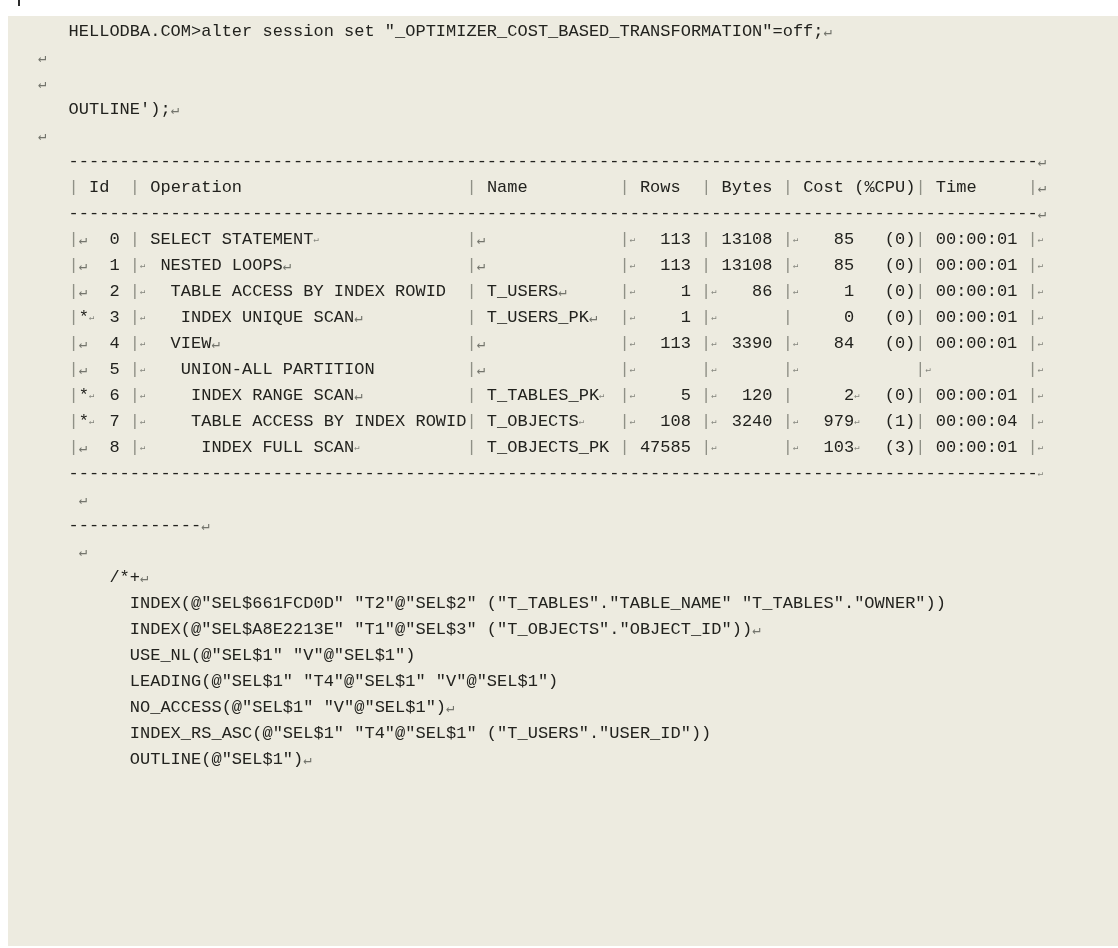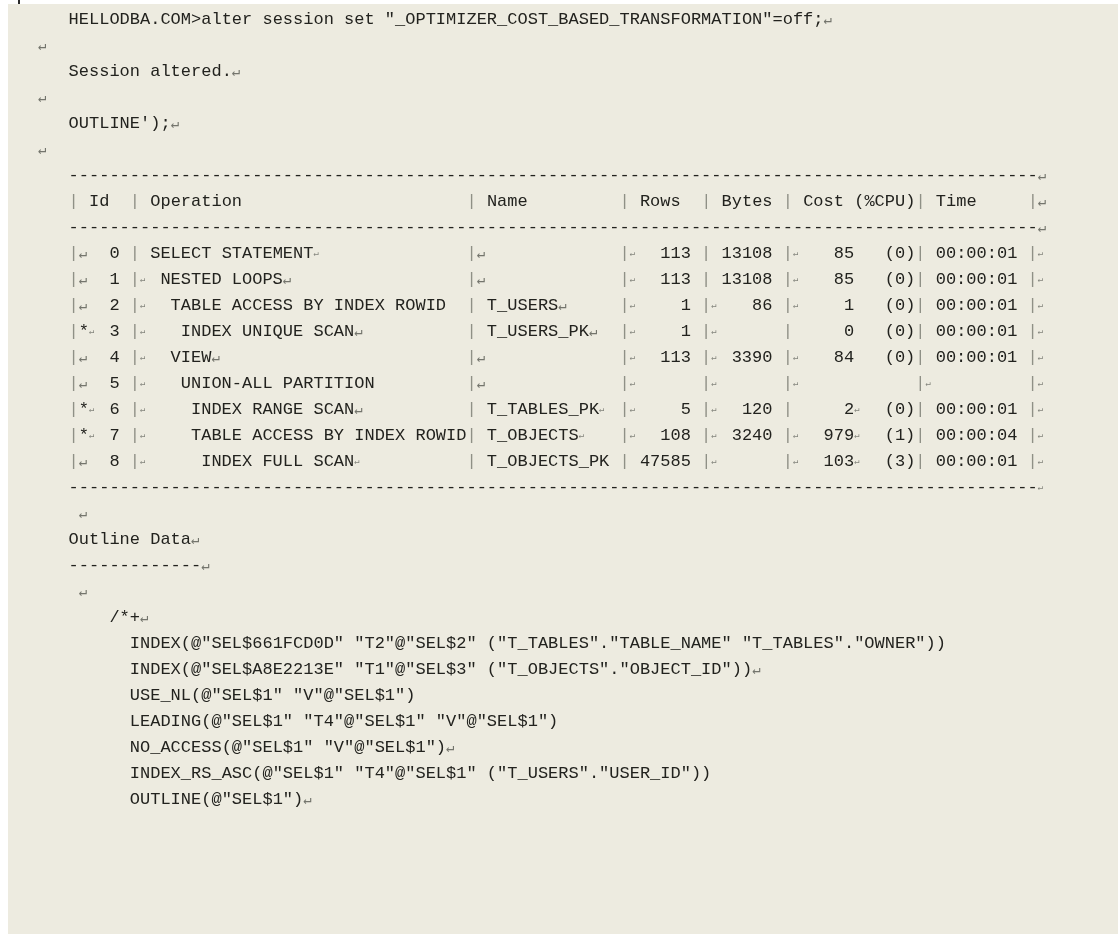--- a/index.html
+++ b/index.html
@@ -2,21 +2,21 @@
 <html><head>
 <meta charset="utf-8">
 <style>
   html,body{margin:0;padding:0;}
   body{
     width:1118px;height:948px;position:relative;overflow:hidden;
     background:#ffffff;
     font-family:"Liberation Mono","DejaVu Sans Mono",monospace;
   }
   .doc{
-    position:absolute;left:8px;top:4px;width:1110px;height:930px;
+    position:absolute;left:8px;top:16px;width:1110px;height:930px;
     background:#edebe0;overflow:hidden;
   }
   .console-text{
     padding:3px 0 0 30px;
     font-size:17px;line-height:26px;
     color:#22221e;
   }
   .line{white-space:pre;height:26px;}
   
   .mk{display:inline-block;width:10.2px;text-align:left;overflow:visible;}
@@ -29,39 +29,37 @@
 </style>
 </head>
 <body>
 
 <div class="tick"></div>
 
 <div class="doc">
   <div class="console-text">
       <div class="line">   HELLODBA.COM&gt;alter session set "_OPTIMIZER_COST_BASED_TRANSFORMATION"=off;<span class="mk big">↵</span></div>
       <div class="line"><span class="mk big">↵</span></div>
-      <div class="line">   Session altered.<span class="mk big">↵</span></div>
       <div class="line"><span class="mk big">↵</span></div>
       <div class="line">   OUTLINE');<span class="mk big">↵</span></div>
       <div class="line"><span class="mk big">↵</span></div>
       <div class="line">   -----------------------------------------------------------------------------------------------<span class="mk big">↵</span></div>
       <div class="line">   <span class="pipe">|</span> Id  <span class="pipe">|</span> Operation                      <span class="pipe">|</span> Name         <span class="pipe">|</span> Rows  <span class="pipe">|</span> Bytes <span class="pipe">|</span> Cost (%CPU)<span class="pipe">|</span> Time     <span class="pipe">|</span><span class="mk big">↵</span></div>
       <div class="line">   -----------------------------------------------------------------------------------------------<span class="mk big">↵</span></div>
       <div class="line">   <span class="pipe">|</span><span class="mk big">↵</span>  0 <span class="pipe">|</span> SELECT STATEMENT<span class="mk sm">↵</span>              <span class="pipe">|</span><span class="mk big">↵</span>             <span class="pipe">|</span><span class="mk sm">↵</span>  113 <span class="pipe">|</span> 13108 <span class="pipe">|</span><span class="mk sm">↵</span>   85   (0)<span class="pipe">|</span> 00:00:01 <span class="pipe">|</span><span class="mk sm">↵</span></div>
       <div class="line">   <span class="pipe">|</span><span class="mk big">↵</span>  1 <span class="pipe">|</span><span class="mk sm">↵</span> NESTED LOOPS<span class="mk big">↵</span>                 <span class="pipe">|</span><span class="mk big">↵</span>             <span class="pipe">|</span><span class="mk sm">↵</span>  113 <span class="pipe">|</span> 13108 <span class="pipe">|</span><span class="mk sm">↵</span>   85   (0)<span class="pipe">|</span> 00:00:01 <span class="pipe">|</span><span class="mk sm">↵</span></div>
       <div class="line">   <span class="pipe">|</span><span class="mk big">↵</span>  2 <span class="pipe">|</span><span class="mk sm">↵</span>  TABLE ACCESS BY INDEX ROWID  <span class="pipe">|</span> T_USERS<span class="mk big">↵</span>     <span class="pipe">|</span><span class="mk sm">↵</span>    1 <span class="pipe">|</span><span class="mk sm">↵</span>   86 <span class="pipe">|</span><span class="mk sm">↵</span>    1   (0)<span class="pipe">|</span> 00:00:01 <span class="pipe">|</span><span class="mk sm">↵</span></div>
       <div class="line">   <span class="pipe">|</span>*<span class="mk sm">↵</span> 3 <span class="pipe">|</span><span class="mk sm">↵</span>   INDEX UNIQUE SCAN<span class="mk big">↵</span>          <span class="pipe">|</span> T_USERS_PK<span class="mk big">↵</span>  <span class="pipe">|</span><span class="mk sm">↵</span>    1 <span class="pipe">|</span><span class="mk sm">↵</span>      <span class="pipe">|</span>     0   (0)<span class="pipe">|</span> 00:00:01 <span class="pipe">|</span><span class="mk sm">↵</span></div>
       <div class="line">   <span class="pipe">|</span><span class="mk big">↵</span>  4 <span class="pipe">|</span><span class="mk sm">↵</span>  VIEW<span class="mk big">↵</span>                        <span class="pipe">|</span><span class="mk big">↵</span>             <span class="pipe">|</span><span class="mk sm">↵</span>  113 <span class="pipe">|</span><span class="mk sm">↵</span> 3390 <span class="pipe">|</span><span class="mk sm">↵</span>   84   (0)<span class="pipe">|</span> 00:00:01 <span class="pipe">|</span><span class="mk sm">↵</span></div>
       <div class="line">   <span class="pipe">|</span><span class="mk big">↵</span>  5 <span class="pipe">|</span><span class="mk sm">↵</span>   UNION-ALL PARTITION         <span class="pipe">|</span><span class="mk big">↵</span>             <span class="pipe">|</span><span class="mk sm">↵</span>      <span class="pipe">|</span><span class="mk sm">↵</span>      <span class="pipe">|</span><span class="mk sm">↵</span>           <span class="pipe">|</span><span class="mk sm">↵</span>         <span class="pipe">|</span><span class="mk sm">↵</span></div>
       <div class="line">   <span class="pipe">|</span>*<span class="mk sm">↵</span> 6 <span class="pipe">|</span><span class="mk sm">↵</span>    INDEX RANGE SCAN<span class="mk big">↵</span>          <span class="pipe">|</span> T_TABLES_PK<span class="mk sm">↵</span> <span class="pipe">|</span><span class="mk sm">↵</span>    5 <span class="pipe">|</span><span class="mk sm">↵</span>  120 <span class="pipe">|</span>     2<span class="mk sm">↵</span>  (0)<span class="pipe">|</span> 00:00:01 <span class="pipe">|</span><span class="mk sm">↵</span></div>
       <div class="line">   <span class="pipe">|</span>*<span class="mk sm">↵</span> 7 <span class="pipe">|</span><span class="mk sm">↵</span>    TABLE ACCESS BY INDEX ROWID<span class="pipe">|</span> T_OBJECTS<span class="mk sm">↵</span>   <span class="pipe">|</span><span class="mk sm">↵</span>  108 <span class="pipe">|</span><span class="mk sm">↵</span> 3240 <span class="pipe">|</span><span class="mk sm">↵</span>  979<span class="mk sm">↵</span>  (1)<span class="pipe">|</span> 00:00:04 <span class="pipe">|</span><span class="mk sm">↵</span></div>
       <div class="line">   <span class="pipe">|</span><span class="mk big">↵</span>  8 <span class="pipe">|</span><span class="mk sm">↵</span>     INDEX FULL SCAN<span class="mk sm">↵</span>          <span class="pipe">|</span> T_OBJECTS_PK <span class="pipe">|</span> 47585 <span class="pipe">|</span><span class="mk sm">↵</span>      <span class="pipe">|</span><span class="mk sm">↵</span>  103<span class="mk sm">↵</span>  (3)<span class="pipe">|</span> 00:00:01 <span class="pipe">|</span><span class="mk sm">↵</span></div>
       <div class="line">   -----------------------------------------------------------------------------------------------<span class="mk sm">↵</span></div>
       <div class="line">    <span class="mk big">↵</span></div>
-      <div class="line">   Outline Data<span class="mk big">↵</span></div>
       <div class="line">   -------------<span class="mk big">↵</span></div>
       <div class="line">    <span class="mk big">↵</span></div>
       <div class="line">       /*+<span class="mk big">↵</span></div>
       <div class="line">         INDEX(@"SEL$661FCD0D" "T2"@"SEL$2" ("T_TABLES"."TABLE_NAME" "T_TABLES"."OWNER"))</div>
       <div class="line">         INDEX(@"SEL$A8E2213E" "T1"@"SEL$3" ("T_OBJECTS"."OBJECT_ID"))<span class="mk big">↵</span></div>
       <div class="line">         USE_NL(@"SEL$1" "V"@"SEL$1")</div>
       <div class="line">         LEADING(@"SEL$1" "T4"@"SEL$1" "V"@"SEL$1")</div>
       <div class="line">         NO_ACCESS(@"SEL$1" "V"@"SEL$1")<span class="mk big">↵</span></div>
       <div class="line">         INDEX_RS_ASC(@"SEL$1" "T4"@"SEL$1" ("T_USERS"."USER_ID"))</div>
       <div class="line">         OUTLINE(@"SEL$1")<span class="mk big">↵</span></div>

